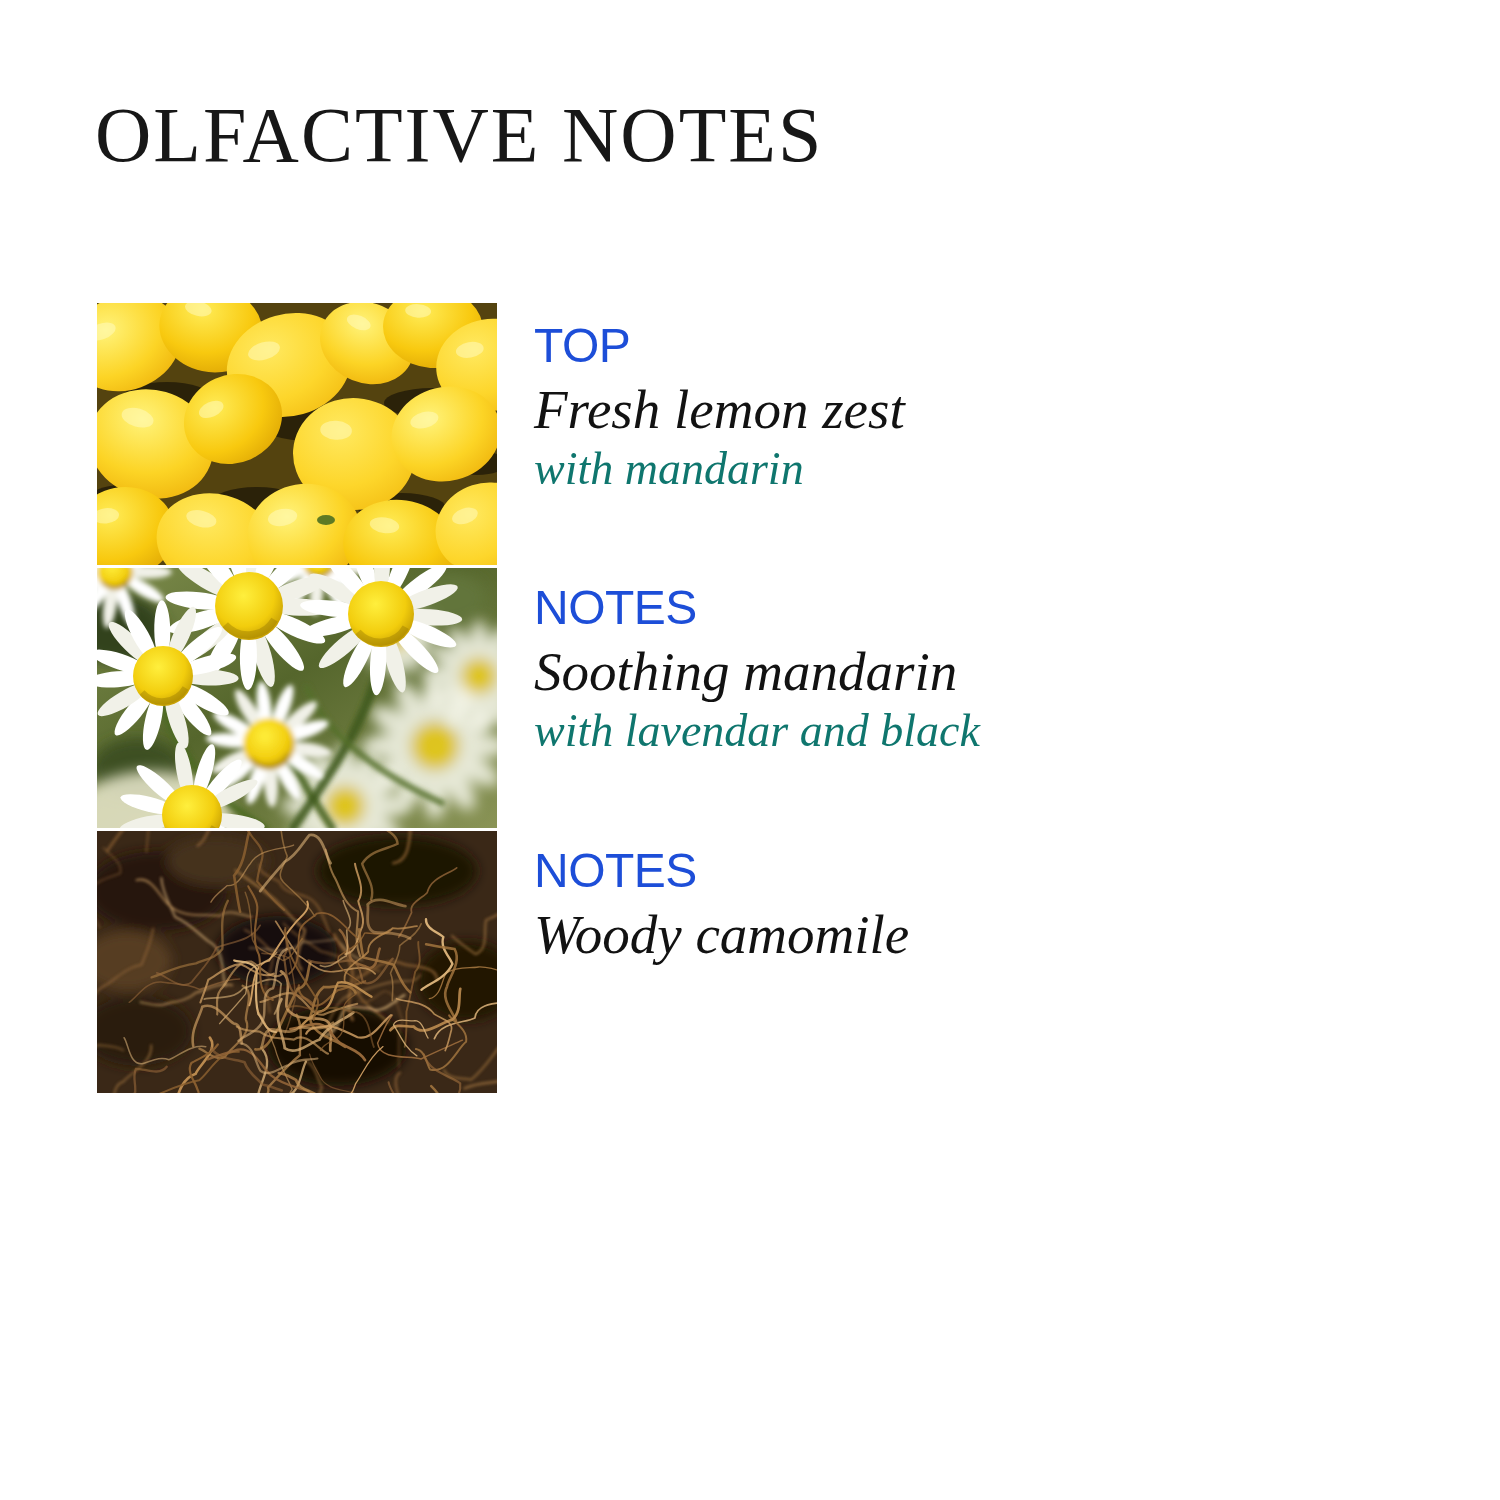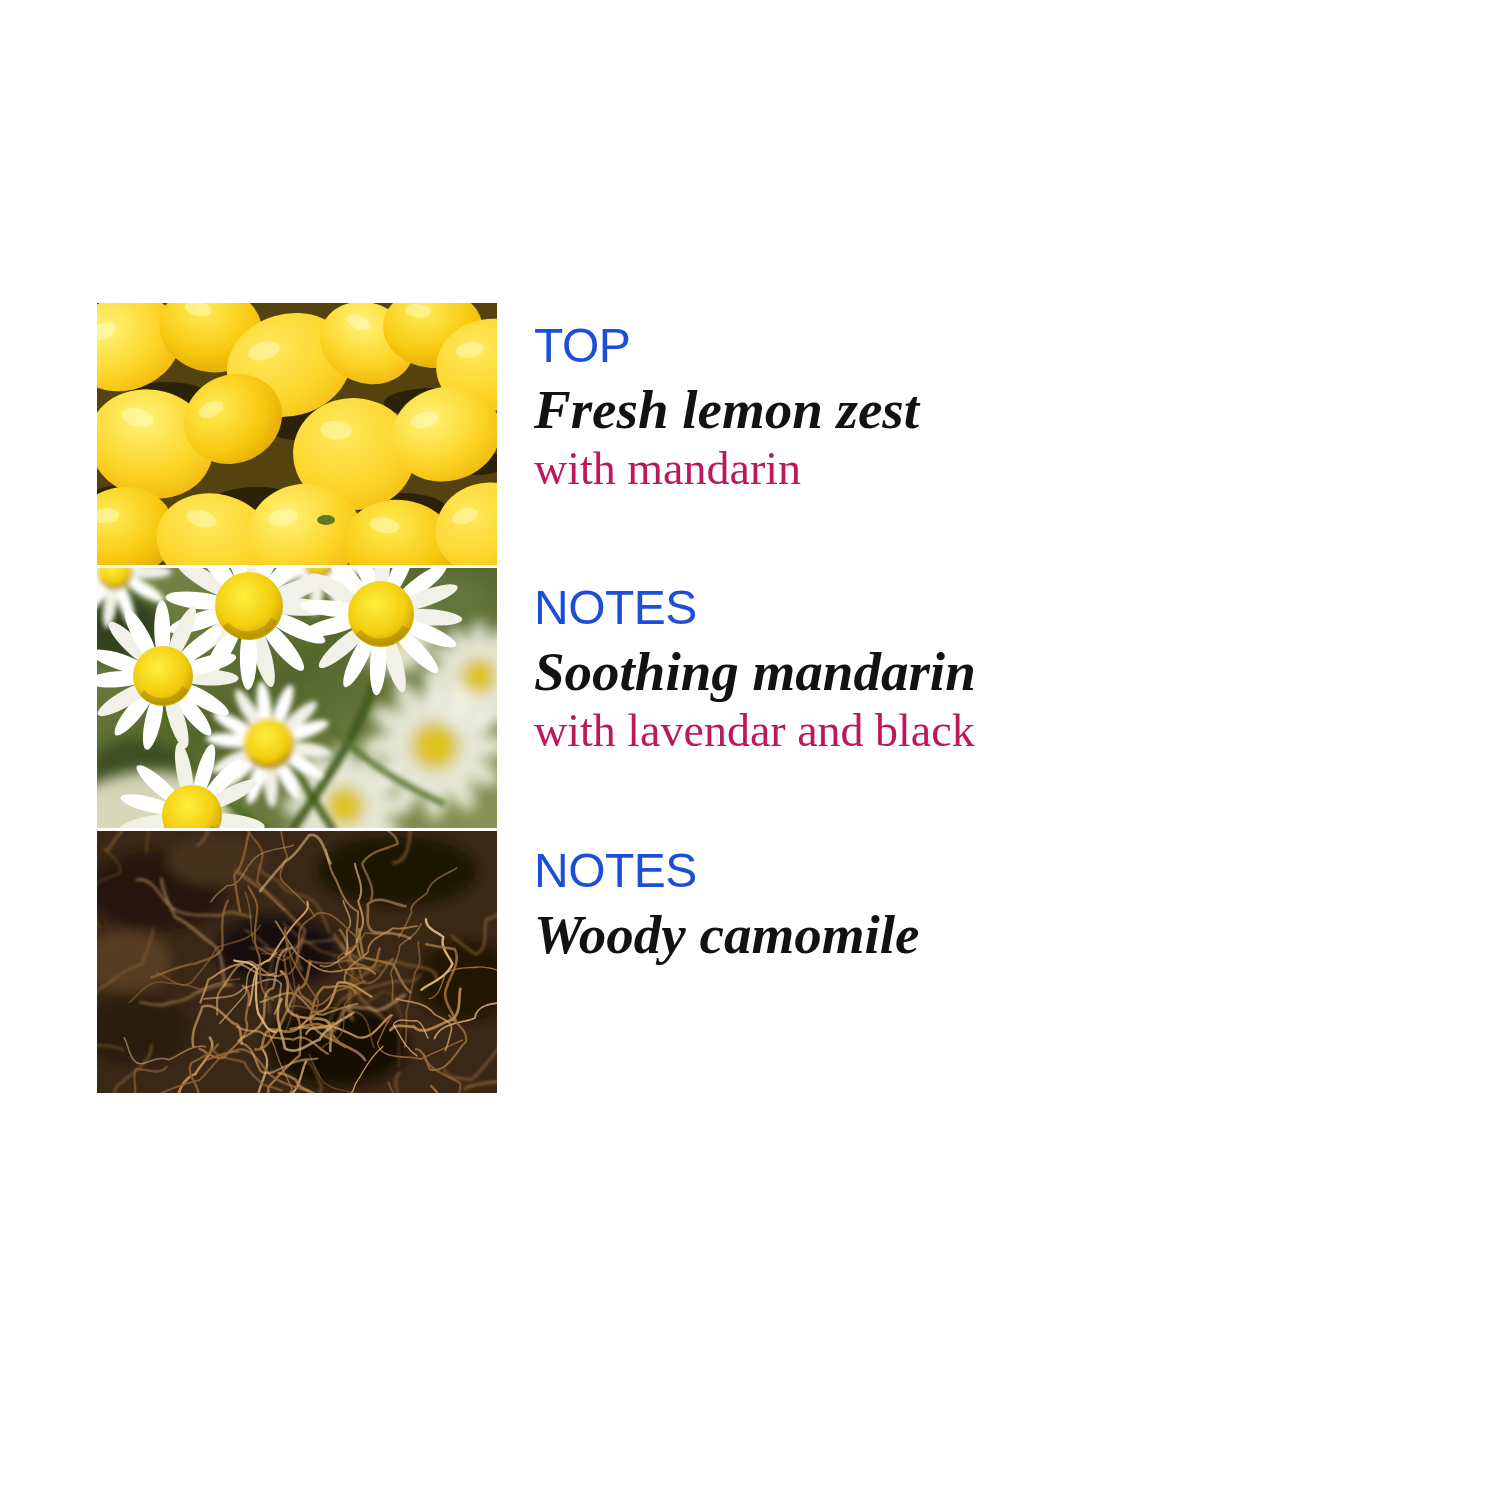--- a/index.html
+++ b/index.html
@@ -13,29 +13,30 @@
   .photo{margin:0 0 3px 0;width:400px;overflow:hidden;background:#ddd;}
   .photo svg{display:block;width:400px;height:100%;}
   .photo.lemons{height:262px}
   .photo.camomile{height:260px}
   .photo.vetiver{height:262px;margin-bottom:0}
   .note{position:absolute;left:534px;width:930px;}
   .note.n1{top:322px}.note.n2{top:584px}.note.n3{top:847px}
   .label{margin:0;font-family:"Liberation Sans",sans-serif;font-weight:500;font-size:48px;
          line-height:1;letter-spacing:-0.5px;color:#1d4ed8;}
   .headline{margin:12px 0 0 0;font-family:"Liberation Serif",serif;font-style:italic;
-            font-weight:700;font-size:55px;line-height:1;color:#121212;}
-  .detail{margin:9px 0 0 0;font-family:"Liberation Serif",serif;
-          font-weight:400;font-size:46px;line-height:1;color:#be185d;}
+            font-weight:400;font-size:55px;line-height:1;color:#121212;}
+  .detail{margin:9px 0 0 0;font-family:"Liberation Serif",serif;font-style:italic;
+          font-weight:400;font-size:46px;line-height:1;color:#0f766e;}
 </style>
 </head>
 <body>
 
 <main class="canvas">
 
+  <h1 class="title">OLFACTIVE NOTES</h1>
 
   <div class="figures">
     <figure class="photo lemons">
       <svg id="svg-lemons" viewBox="0 0 400 262" preserveAspectRatio="none">
           <defs>
             <radialGradient id="lgA" cx=".38" cy=".3" r=".9">
               <stop offset="0%" stop-color="#fff37a"></stop>
               <stop offset="55%" stop-color="#fcd425"></stop>
               <stop offset="100%" stop-color="#eaa904"></stop>
             </radialGradient>

